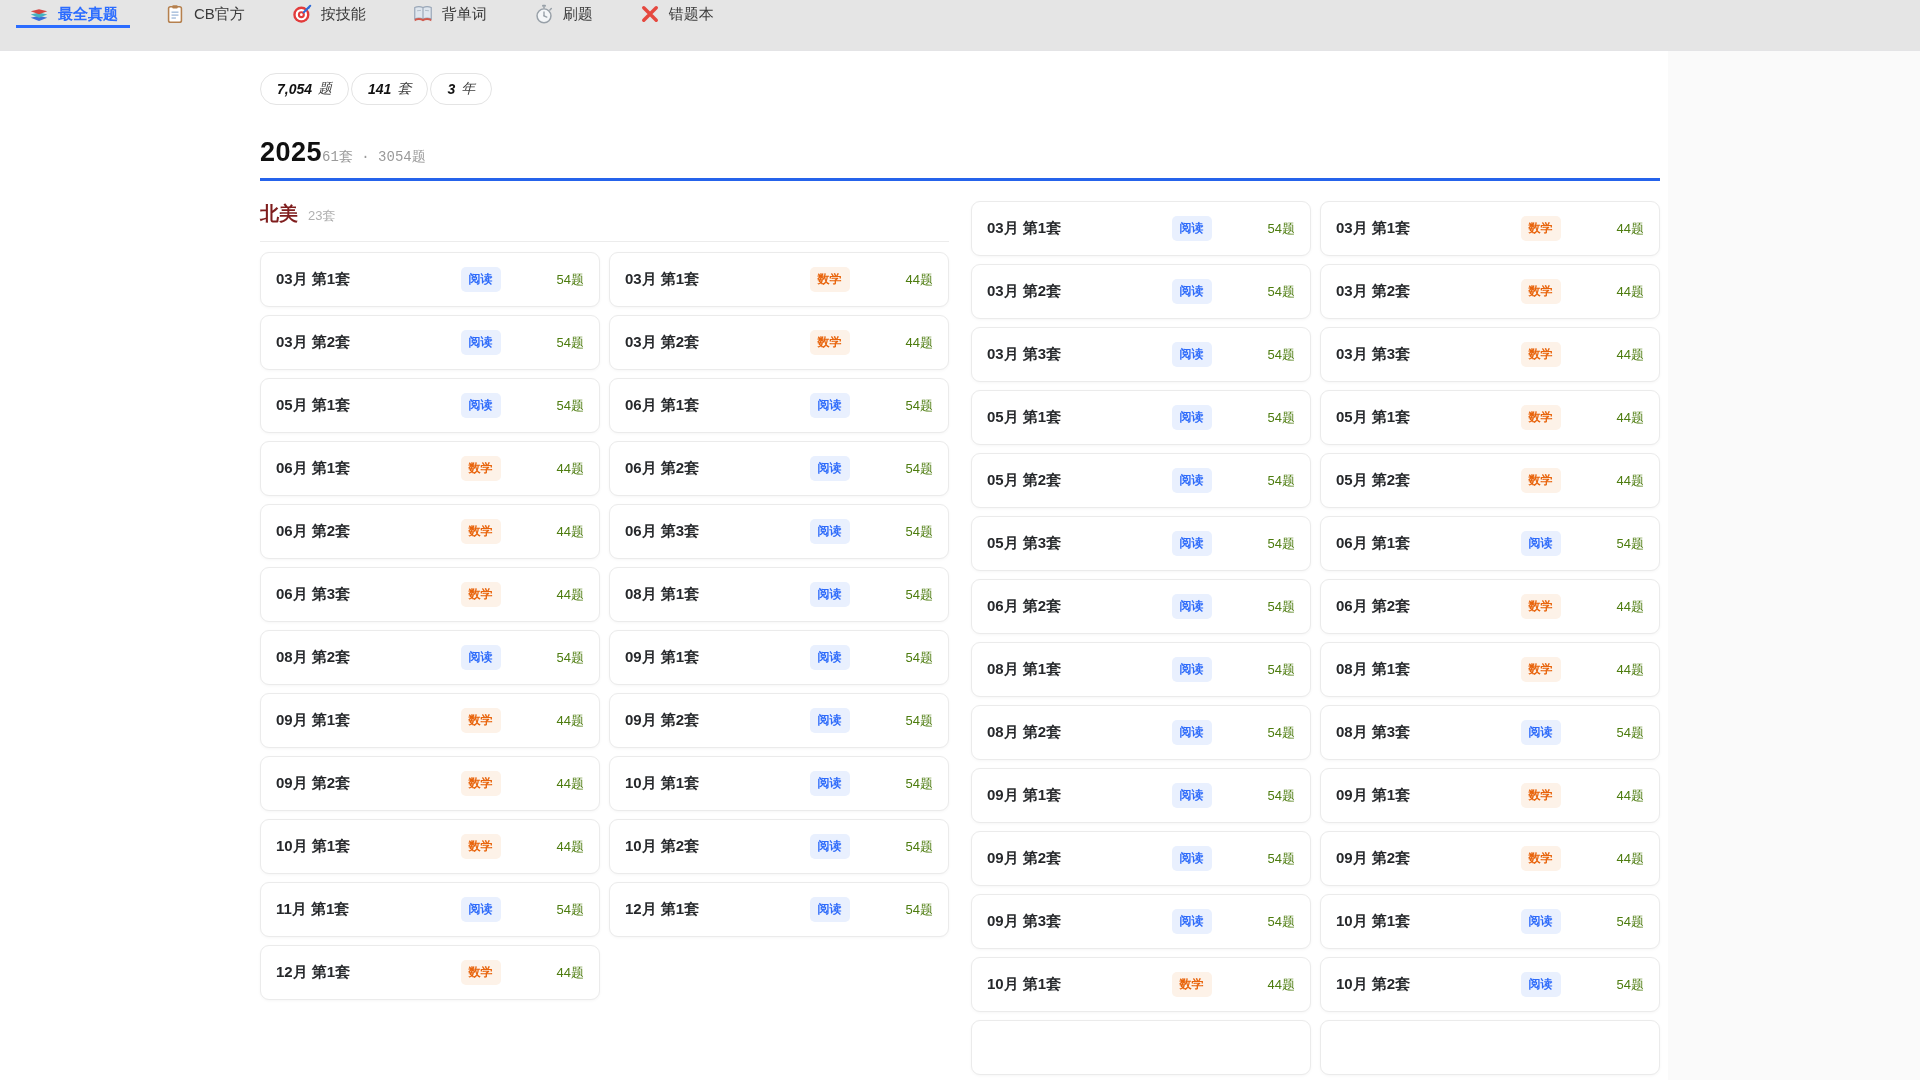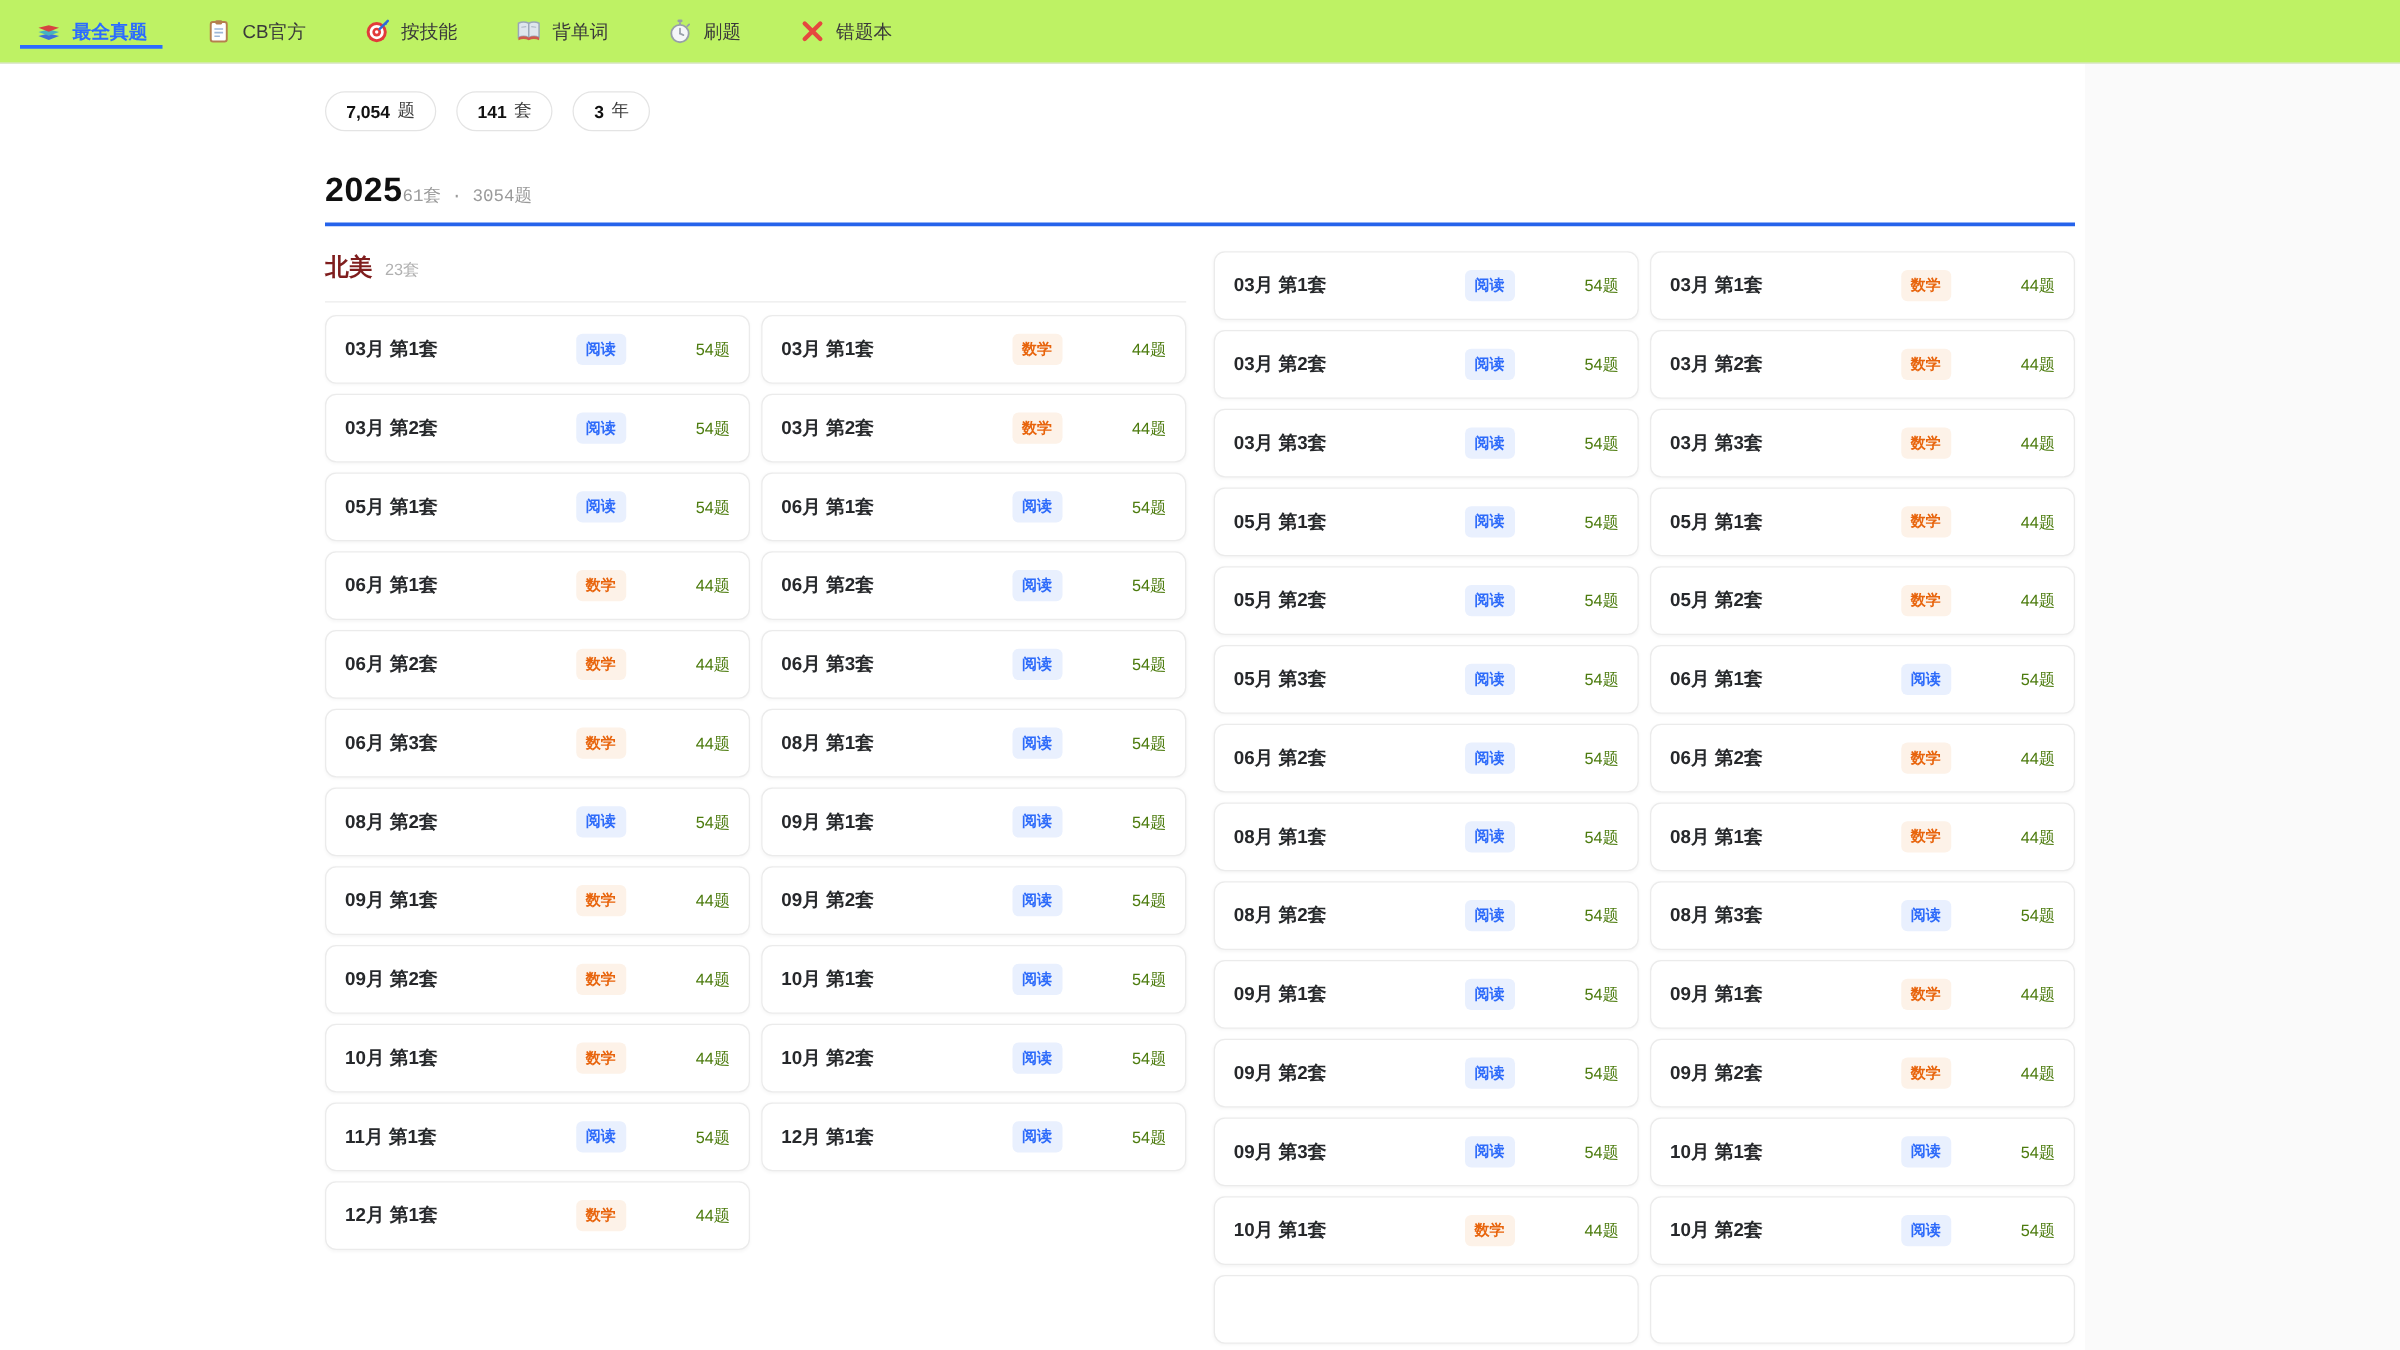--- a/index.html
+++ b/index.html
@@ -5,40 +5,40 @@
   * { margin:0; padding:0; box-sizing:border-box; }
   html,body { width:1920px; height:1080px; overflow:hidden; }
   body {
     font-family:"Liberation Sans","DejaVu Sans",sans-serif;
     background:#fafafa; color:#222; position:relative;
   }
 
   
   .top-nav {
     position:absolute; top:0; left:0; right:0; height:51px;
-    background:#bef264; border-bottom:1px solid #e4e4e6;
-    display:flex; align-items:center; padding-left:16px; z-index:5;
+    background:#e5e5e5; border-bottom:1px solid #e4e4e6;
+    display:flex; align-items:flex-start; padding-left:16px; z-index:5;
   }
   .tab {
     display:flex; align-items:center; gap:8px; padding:0 12px; margin-right:22px;
     font-size:15px; color:#3a3a3a; cursor:pointer;
     border-bottom:3px solid transparent; border-top:3px solid transparent;
   }
   .tab.active { color:var(--accent,#2b6cff); font-weight:700; border-bottom-color:var(--accent,#2b6cff); }
   .tab-icon { width:22px; height:22px; flex:0 0 auto; }
 
   
   .panel {
     position:absolute; top:51px; left:0; width:1668px; height:1029px;
     background:#fff;
   }
   .content { padding:22px 0 0 260px; width:1660px; }
 
   
-  .pills { display:flex; gap:16px; }
+  .pills { display:flex; gap:2px;font-style:italic; }
   .pill {
     height:32px; padding:0 16px; border:1px solid #e4e4e4; border-radius:999px;
     background:#fff; display:flex; align-items:center; gap:6px; font-size:14px;
   }
   .pill-value { font-weight:700; color:#111; }
   .pill-unit { color:#3d3d3d; }
 
   
   .year-header { margin-top:32px; display:flex; align-items:baseline; }
   .year-title { font-size:27px; font-weight:800; color:#101010; letter-spacing:.5px; }

